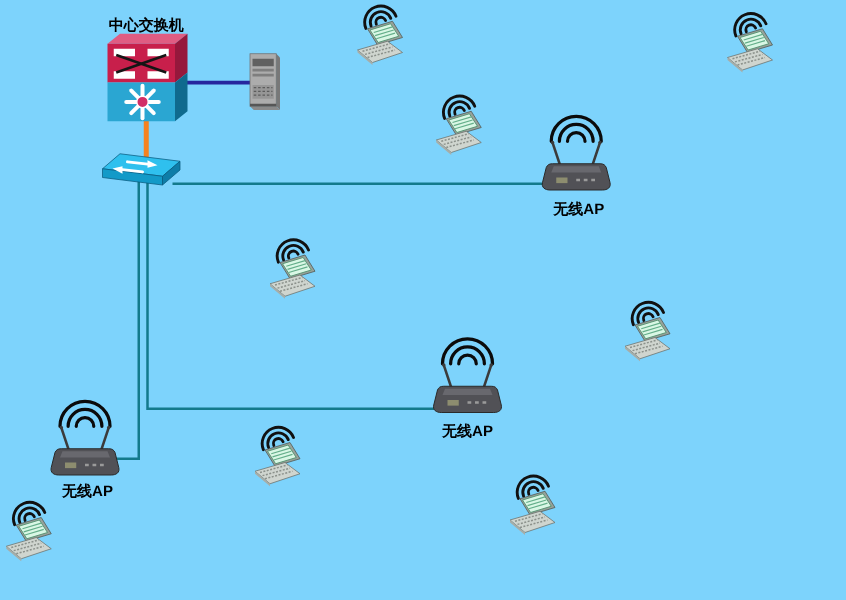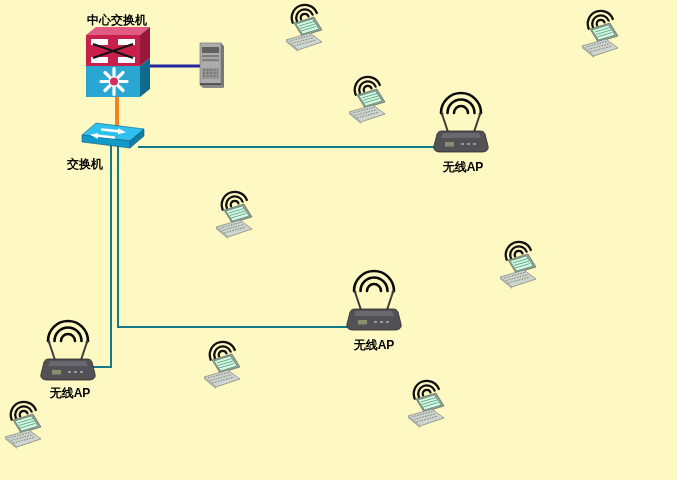--- a/index.html
+++ b/index.html
@@ -1,17 +1,17 @@
 <!DOCTYPE html>
 <html style="--background: #ffffff; --label-text: #000000; --link-teal: #137A8C; --link-navy: #26269E; --link-orange: #F5821F; --core-switch-red: #C81F4B; --core-switch-blue: #2AA6D2; --access-switch-cyan: #2FC0EE; --ap-body-gray: #515156; --laptop-screen-green: #D9F7E5;"><head>
 <meta charset="utf-8">
 <style>
   html,body{margin:0;padding:0;background:#fff;}
   #canvas{
-    position:relative;width:677px;height:480px;background:#fef9c3;overflow:hidden;
+    position:relative;width:677px;height:480px;background:#7dd3fc;overflow:hidden;
     font-family:"Liberation Sans","DejaVu Sans",sans-serif;
   }
   .abs{position:absolute;}
   svg{display:block;overflow:visible;}
   #links{position:absolute;left:0;top:0;width:677px;height:480px;}
   .node-label{
     position:absolute;width:100px;text-align:center;
     font-size:12px;font-weight:bold;color:var(--label-text,#000);
     letter-spacing:0px;white-space:nowrap;
   }
@@ -187,18 +187,17 @@
         <use href="#sym-laptop"></use>
       </svg>
   </div>
   <div class="abs" style="left:0px;top:400px;">
     <svg width="44" height="54">
         <use href="#sym-laptop"></use>
       </svg>
   </div>
 
   <div class="node-label" style="left:67px;top:12px;">中心交换机</div>
-  <div class="node-label" style="left:35px;top:156px;">交换机</div>
   <div class="node-label" style="left:413px;top:159px;">无线AP</div>
   <div class="node-label" style="left:324px;top:337px;">无线AP</div>
   <div class="node-label" style="left:20px;top:385px;">无线AP</div>
 
 </div>
 
 </body></html>

